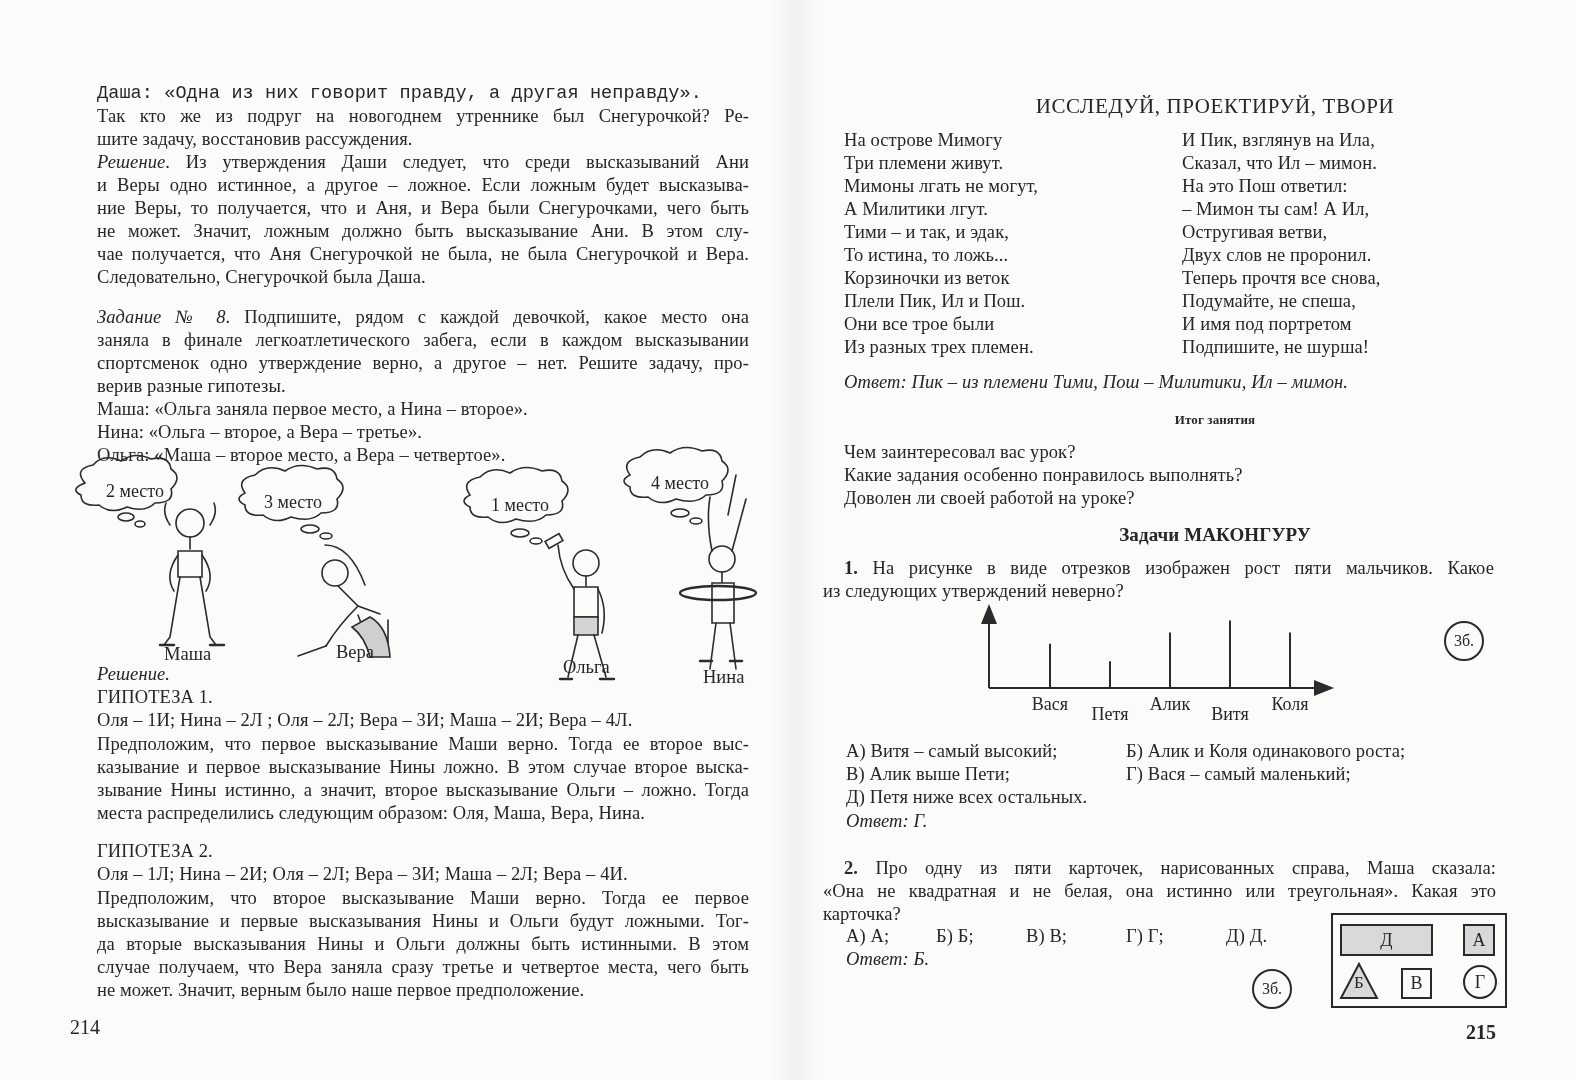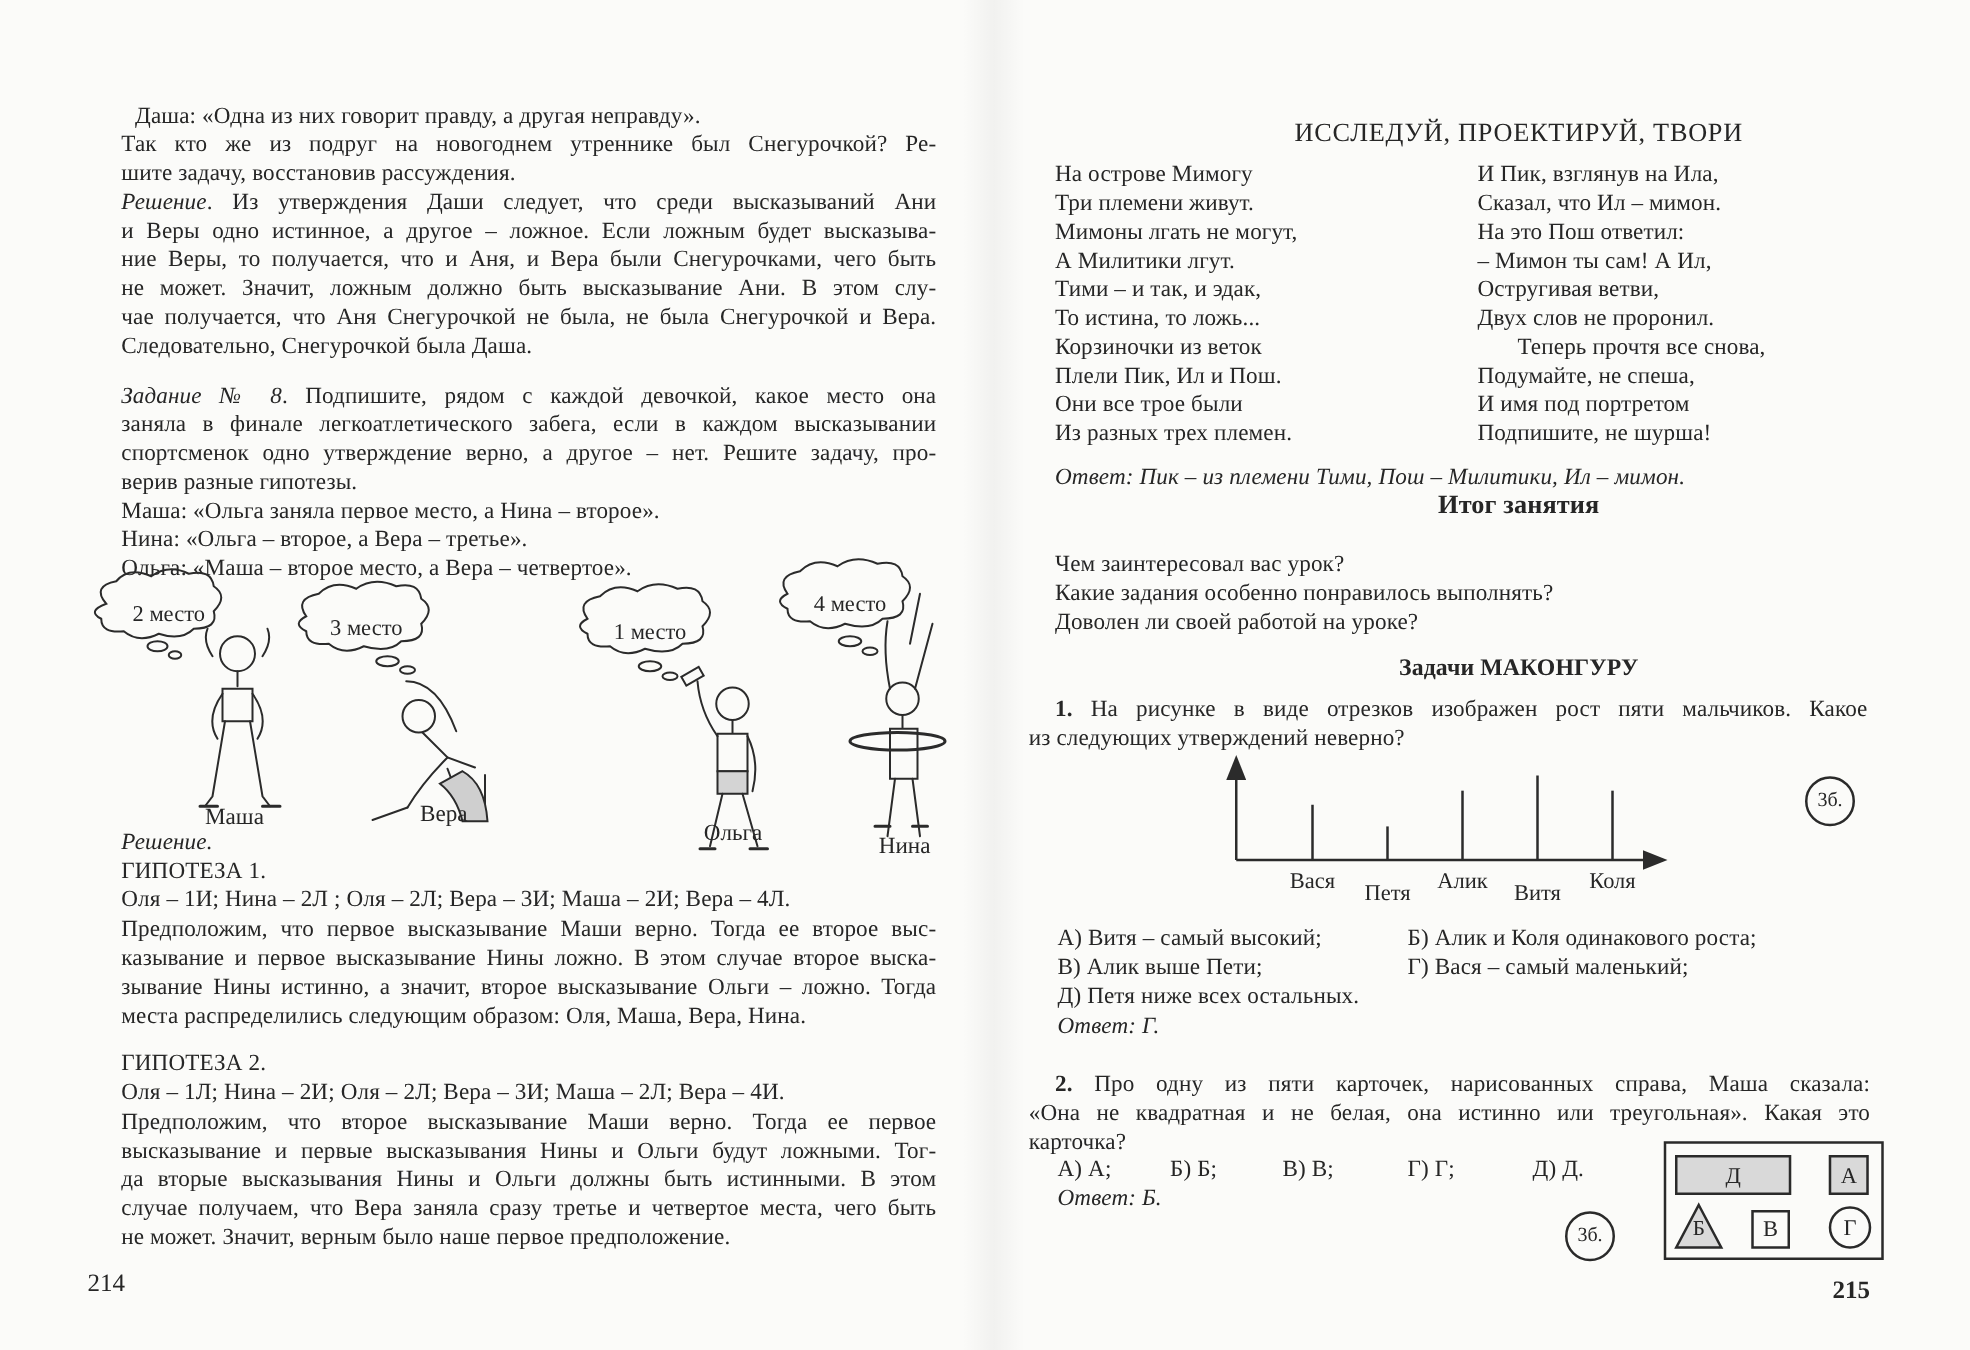--- a/index.html
+++ b/index.html
@@ -35,21 +35,21 @@
   .cards { position:absolute; left:1331px; top:913px; width:172px; height:91px; border:2px solid #2a2a2a; background:#fbfbf9; }
   .card { position:absolute; border:2px solid #2a2a2a; text-align:center; font-size:18px; box-sizing:border-box; }
 </style>
 </head>
 <body>
 
 <div class="gutter"></div>
 
 <div class="page left">
 
-  <div class="txt" style="left:108px;top:82px;">Даша: «Одна из них говорит правду, а другая неправду».</div>
+  <div class="txt" style="left:97px;top:82px;font-family:Liberation Mono, monospace;">Даша: «Одна из них говорит правду, а другая неправду».</div>
   <div class="txt j" style="left:97px;top:105px;width:652px;">Так кто же из подруг на новогоднем утреннике был Снегурочкой? Ре-</div>
   <div class="txt" style="left:97px;top:128px;">шите задачу, восстановив рассуждения.</div>
 
   <div class="txt j" style="left:97px;top:151px;width:652px;"><span class="it">Решение</span><span>. Из утверждения Даши следует, что среди высказываний Ани</span></div>
   <div class="txt j" style="left:97px;top:174px;width:652px;">и Веры одно истинное, а другое – ложное. Если ложным будет высказыва-</div>
   <div class="txt j" style="left:97px;top:197px;width:652px;">ние Веры, то получается, что и Аня, и Вера были Снегурочками, чего быть</div>
   <div class="txt j" style="left:97px;top:220px;width:652px;">не может. Значит, ложным должно быть высказывание Ани. В этом слу-</div>
   <div class="txt j" style="left:97px;top:243px;width:652px;">чае получается, что Аня Снегурочкой не была, не была Снегурочкой и Вера.</div>
   <div class="txt" style="left:97px;top:266px;">Следовательно, Снегурочкой была Даша.</div>
 
@@ -181,29 +181,29 @@
     <div class="txt" style="left:54px;top:313px;">Они все трое были</div>
     <div class="txt" style="left:54px;top:336px;">Из разных трех племен.</div>
   </div>
   <div>
     <div class="txt" style="left:392px;top:129px;">И Пик, взглянув на Ила,</div>
     <div class="txt" style="left:392px;top:152px;">Сказал, что Ил – мимон.</div>
     <div class="txt" style="left:392px;top:175px;">На это Пош ответил:</div>
     <div class="txt" style="left:392px;top:198px;">– Мимон ты сам! А Ил,</div>
     <div class="txt" style="left:392px;top:221px;">Остругивая ветви,</div>
     <div class="txt" style="left:392px;top:244px;">Двух слов не проронил.</div>
-    <div class="txt" style="left:392px;top:267px;margin-left:32px;">Теперь прочтя все снова,</div>
+    <div class="txt" style="left:392px;top:267px;">Теперь прочтя все снова,</div>
     <div class="txt" style="left:392px;top:290px;">Подумайте, не спеша,</div>
     <div class="txt" style="left:392px;top:313px;">И имя под портретом</div>
     <div class="txt" style="left:392px;top:336px;">Подпишите, не шурша!</div>
   </div>
 
   <div class="txt it" style="left:54px;top:371px;">Ответ: Пик – из племени Тими, Пош – Милитики, Ил – мимон.</div>
 
-  <div class="txt b" style="left:0;width:690px;top:392px;text-align:center;font-size:21px;padding-left:80px;">Итог занятия</div>
+  <div class="txt b" style="left:0;width:690px;top:408px;text-align:center;font-size:13px;padding-left:80px;">Итог занятия</div>
   <div class="txt" style="left:54px;top:441px;">Чем заинтересовал вас урок?</div>
   <div class="txt" style="left:54px;top:464px;">Какие задания особенно понравилось выполнять?</div>
   <div class="txt" style="left:54px;top:487px;">Доволен ли своей работой на уроке?</div>
 
   <div class="txt b" style="left:0;width:690px;top:523px;text-align:center;font-size:19px;padding-left:80px;">Задачи МАКОНГУРУ</div>
 
   <div class="txt j" style="left:54px;top:557px;width:650px;"><span class="b">1.</span><span> На рисунке в виде отрезков изображен рост пяти мальчиков. Какое</span></div>
   <div class="txt" style="left:33px;top:580px;">из следующих утверждений неверно?</div>
 
   <svg id="height-chart" width="400" height="120" style="left:180px;top:606px;">

